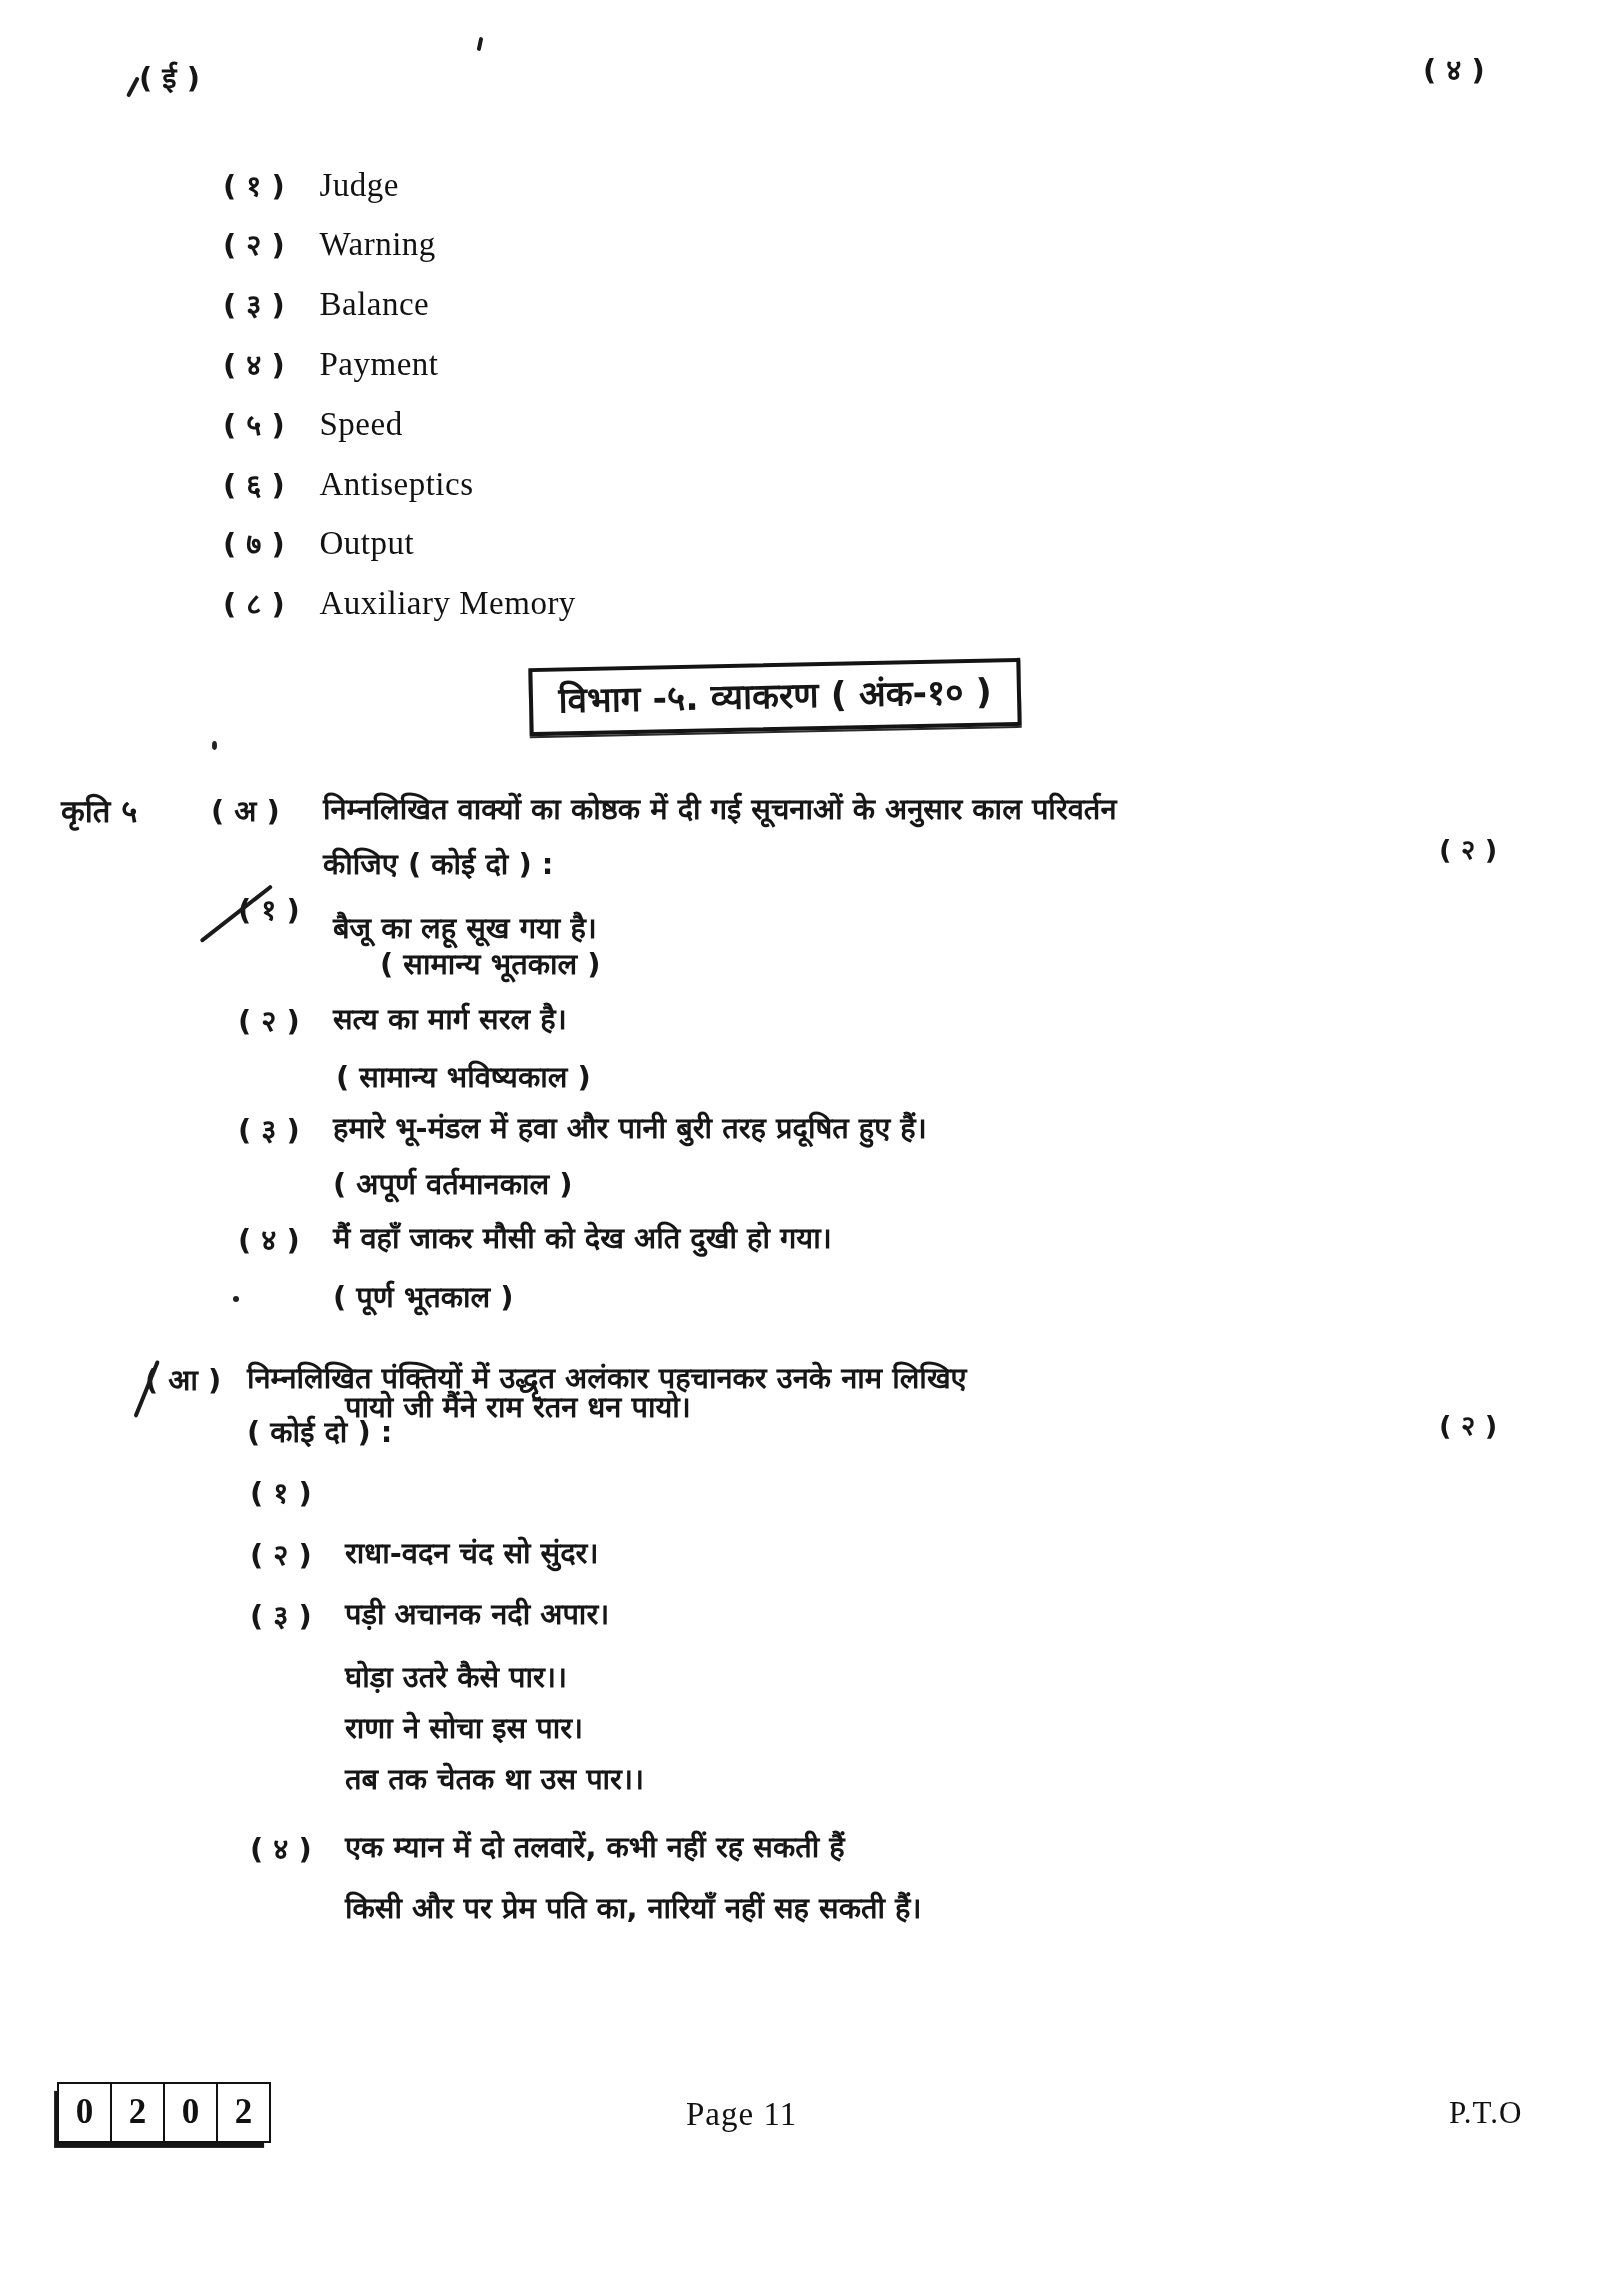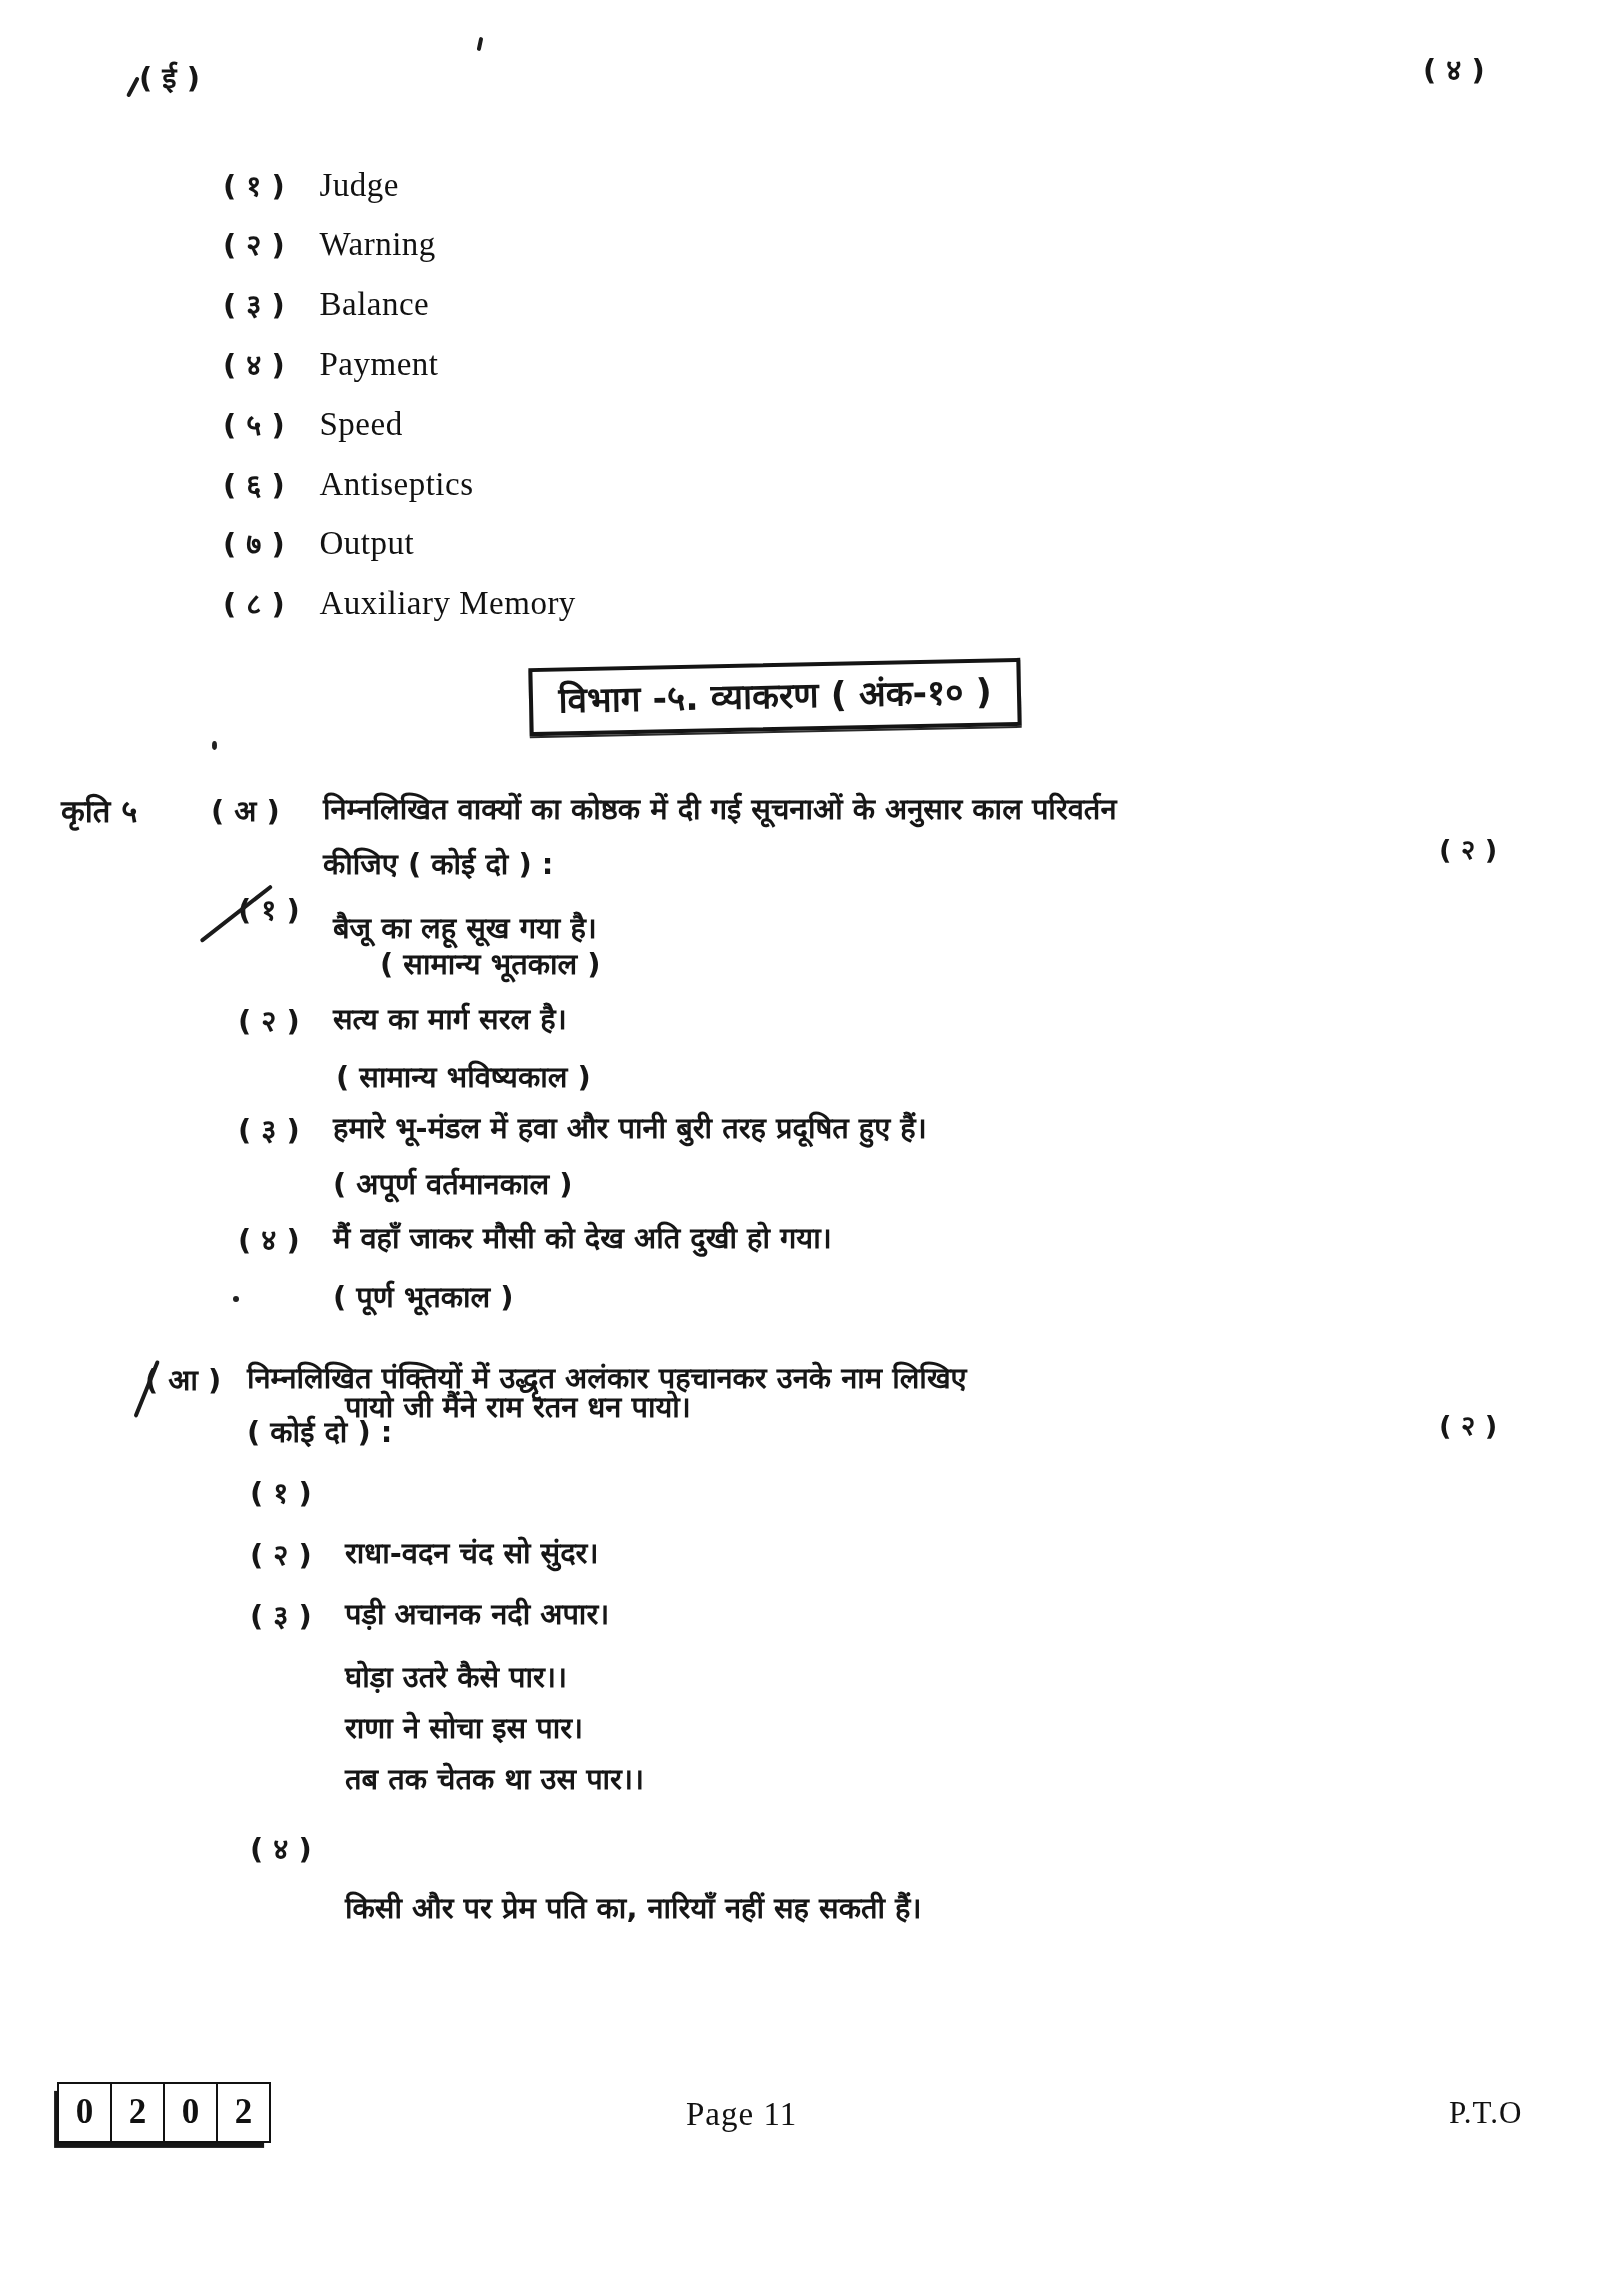--- a/index.html
+++ b/index.html
@@ -123,20 +123,21 @@
   <div class="abs dev fs30" style="left:250px;top:1540px;">( २ )</div>
   <div class="abs dev fs30" style="left:345px;top:1538px;">राधा-वदन चंद सो सुंदर।</div>
 
   <div class="abs dev fs30" style="left:250px;top:1601px;">( ३ )</div>
   <div class="abs dev fs30" style="left:345px;top:1599px;">पड़ी अचानक नदी अपार।</div>
   <div class="abs dev fs30" style="left:345px;top:1662px;">घोड़ा उतरे कैसे पार।।</div>
   <div class="abs dev fs30" style="left:345px;top:1713px;">राणा ने सोचा इस पार।</div>
   <div class="abs dev fs30" style="left:345px;top:1764px;">तब तक चेतक था उस पार।।</div>
 
   <div class="abs dev fs30" style="left:250px;top:1834px;">( ४ )</div>
+  <div class="abs dev fs30" style="left:345px;top:1832px;">एक म्यान में दो तलवारें, कभी नहीं रह सकती हैं</div>
   <div class="abs dev fs30" style="left:345px;top:1893px;">किसी और पर प्रेम पति का, नारियाँ नहीं सह सकती हैं।</div>
 
   <div class="abs" style="left:57px;top:2082px;">
     <div class="code-strip">
       <div class="code-cell">0</div>
       <div class="code-cell">2</div>
       <div class="code-cell">0</div>
       <div class="code-cell">2</div>
     </div>
   </div>

